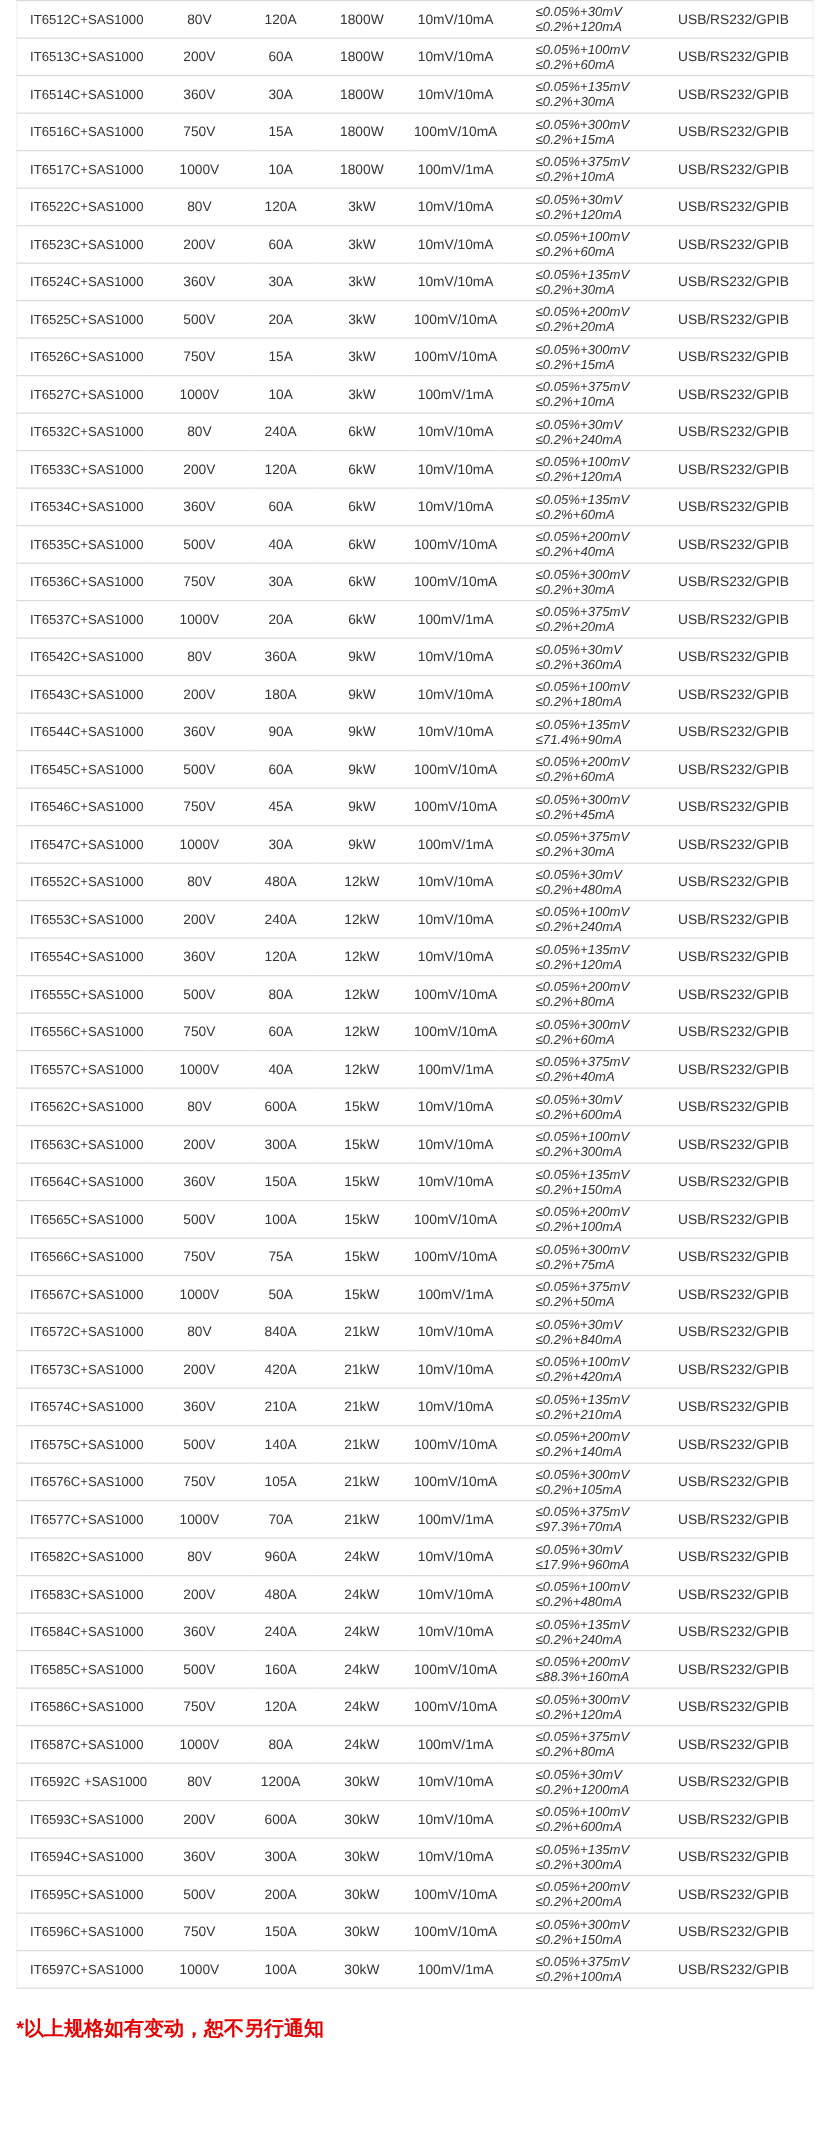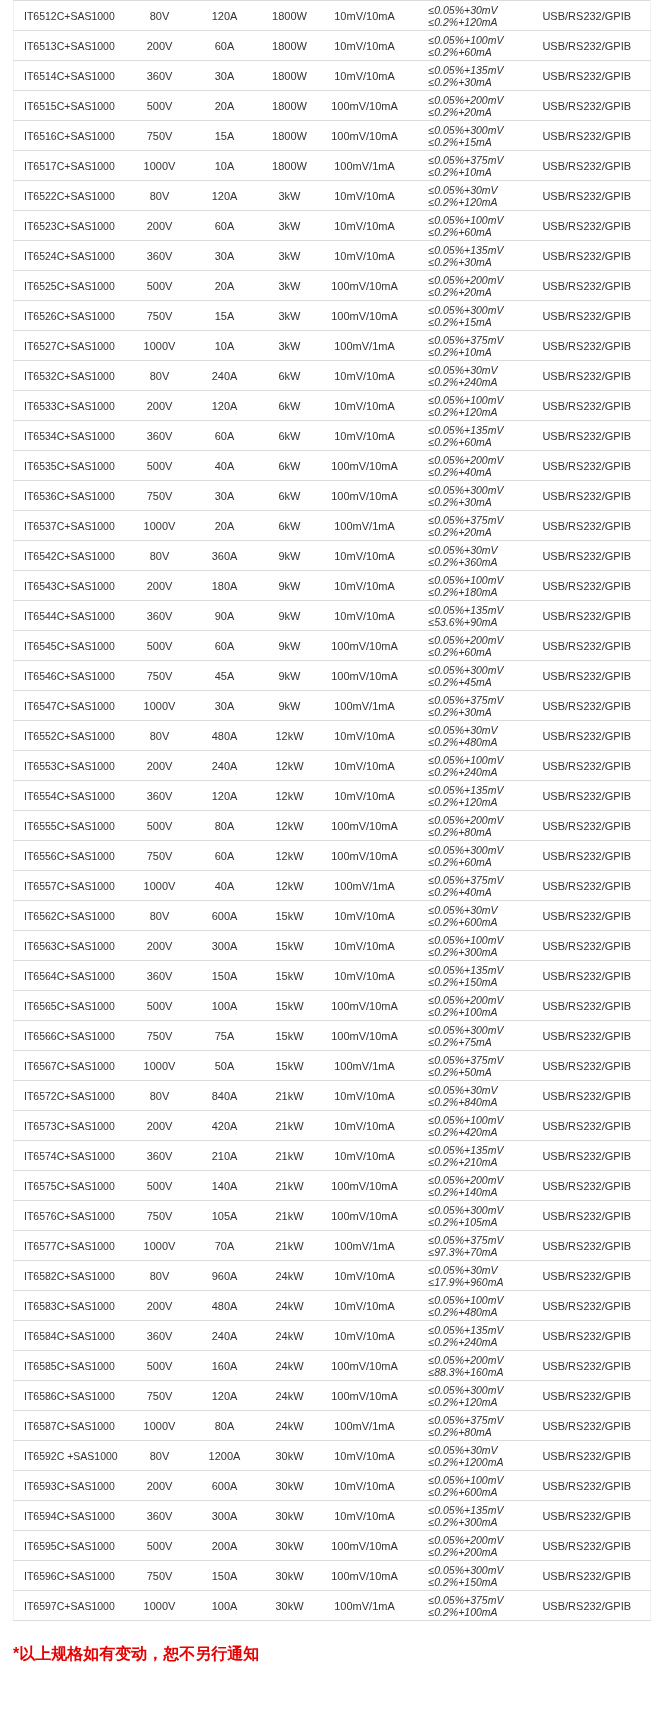--- a/index.html
+++ b/index.html
@@ -113,32 +113,20 @@
     <td class="c-curr">30A</td>
     <td class="c-power">1800W</td>
     <td class="c-res">10mV/10mA</td>
     <td class="c-acc">
       <div>≤0.05%+135mV</div>
       <div>≤0.2%+30mA</div>
     </td>
     <td class="c-if">USB/RS232/GPIB</td>
   </tr>
 
-  <tr>
-    <td class="c-model">IT6515C+SAS1000</td>
-    <td class="c-volt">500V</td>
-    <td class="c-curr">20A</td>
-    <td class="c-power">1800W</td>
-    <td class="c-res">100mV/10mA</td>
-    <td class="c-acc">
-      <div>≤0.05%+200mV</div>
-      <div>≤0.2%+20mA</div>
-    </td>
-    <td class="c-if">USB/RS232/GPIB</td>
-  </tr>
 
   <tr>
     <td class="c-model">IT6516C+SAS1000</td>
     <td class="c-volt">750V</td>
     <td class="c-curr">15A</td>
     <td class="c-power">1800W</td>
     <td class="c-res">100mV/10mA</td>
     <td class="c-acc">
       <div>≤0.05%+300mV</div>
       <div>≤0.2%+15mA</div>
@@ -342,21 +330,21 @@
   </tr>
 
   <tr>
     <td class="c-model">IT6544C+SAS1000</td>
     <td class="c-volt">360V</td>
     <td class="c-curr">90A</td>
     <td class="c-power">9kW</td>
     <td class="c-res">10mV/10mA</td>
     <td class="c-acc">
       <div>≤0.05%+135mV</div>
-      <div>≤53.6%+90mA</div>
+      <div>≤71.4%+90mA</div>
     </td>
     <td class="c-if">USB/RS232/GPIB</td>
   </tr>
 
   <tr>
     <td class="c-model">IT6545C+SAS1000</td>
     <td class="c-volt">500V</td>
     <td class="c-curr">60A</td>
     <td class="c-power">9kW</td>
     <td class="c-res">100mV/10mA</td>

